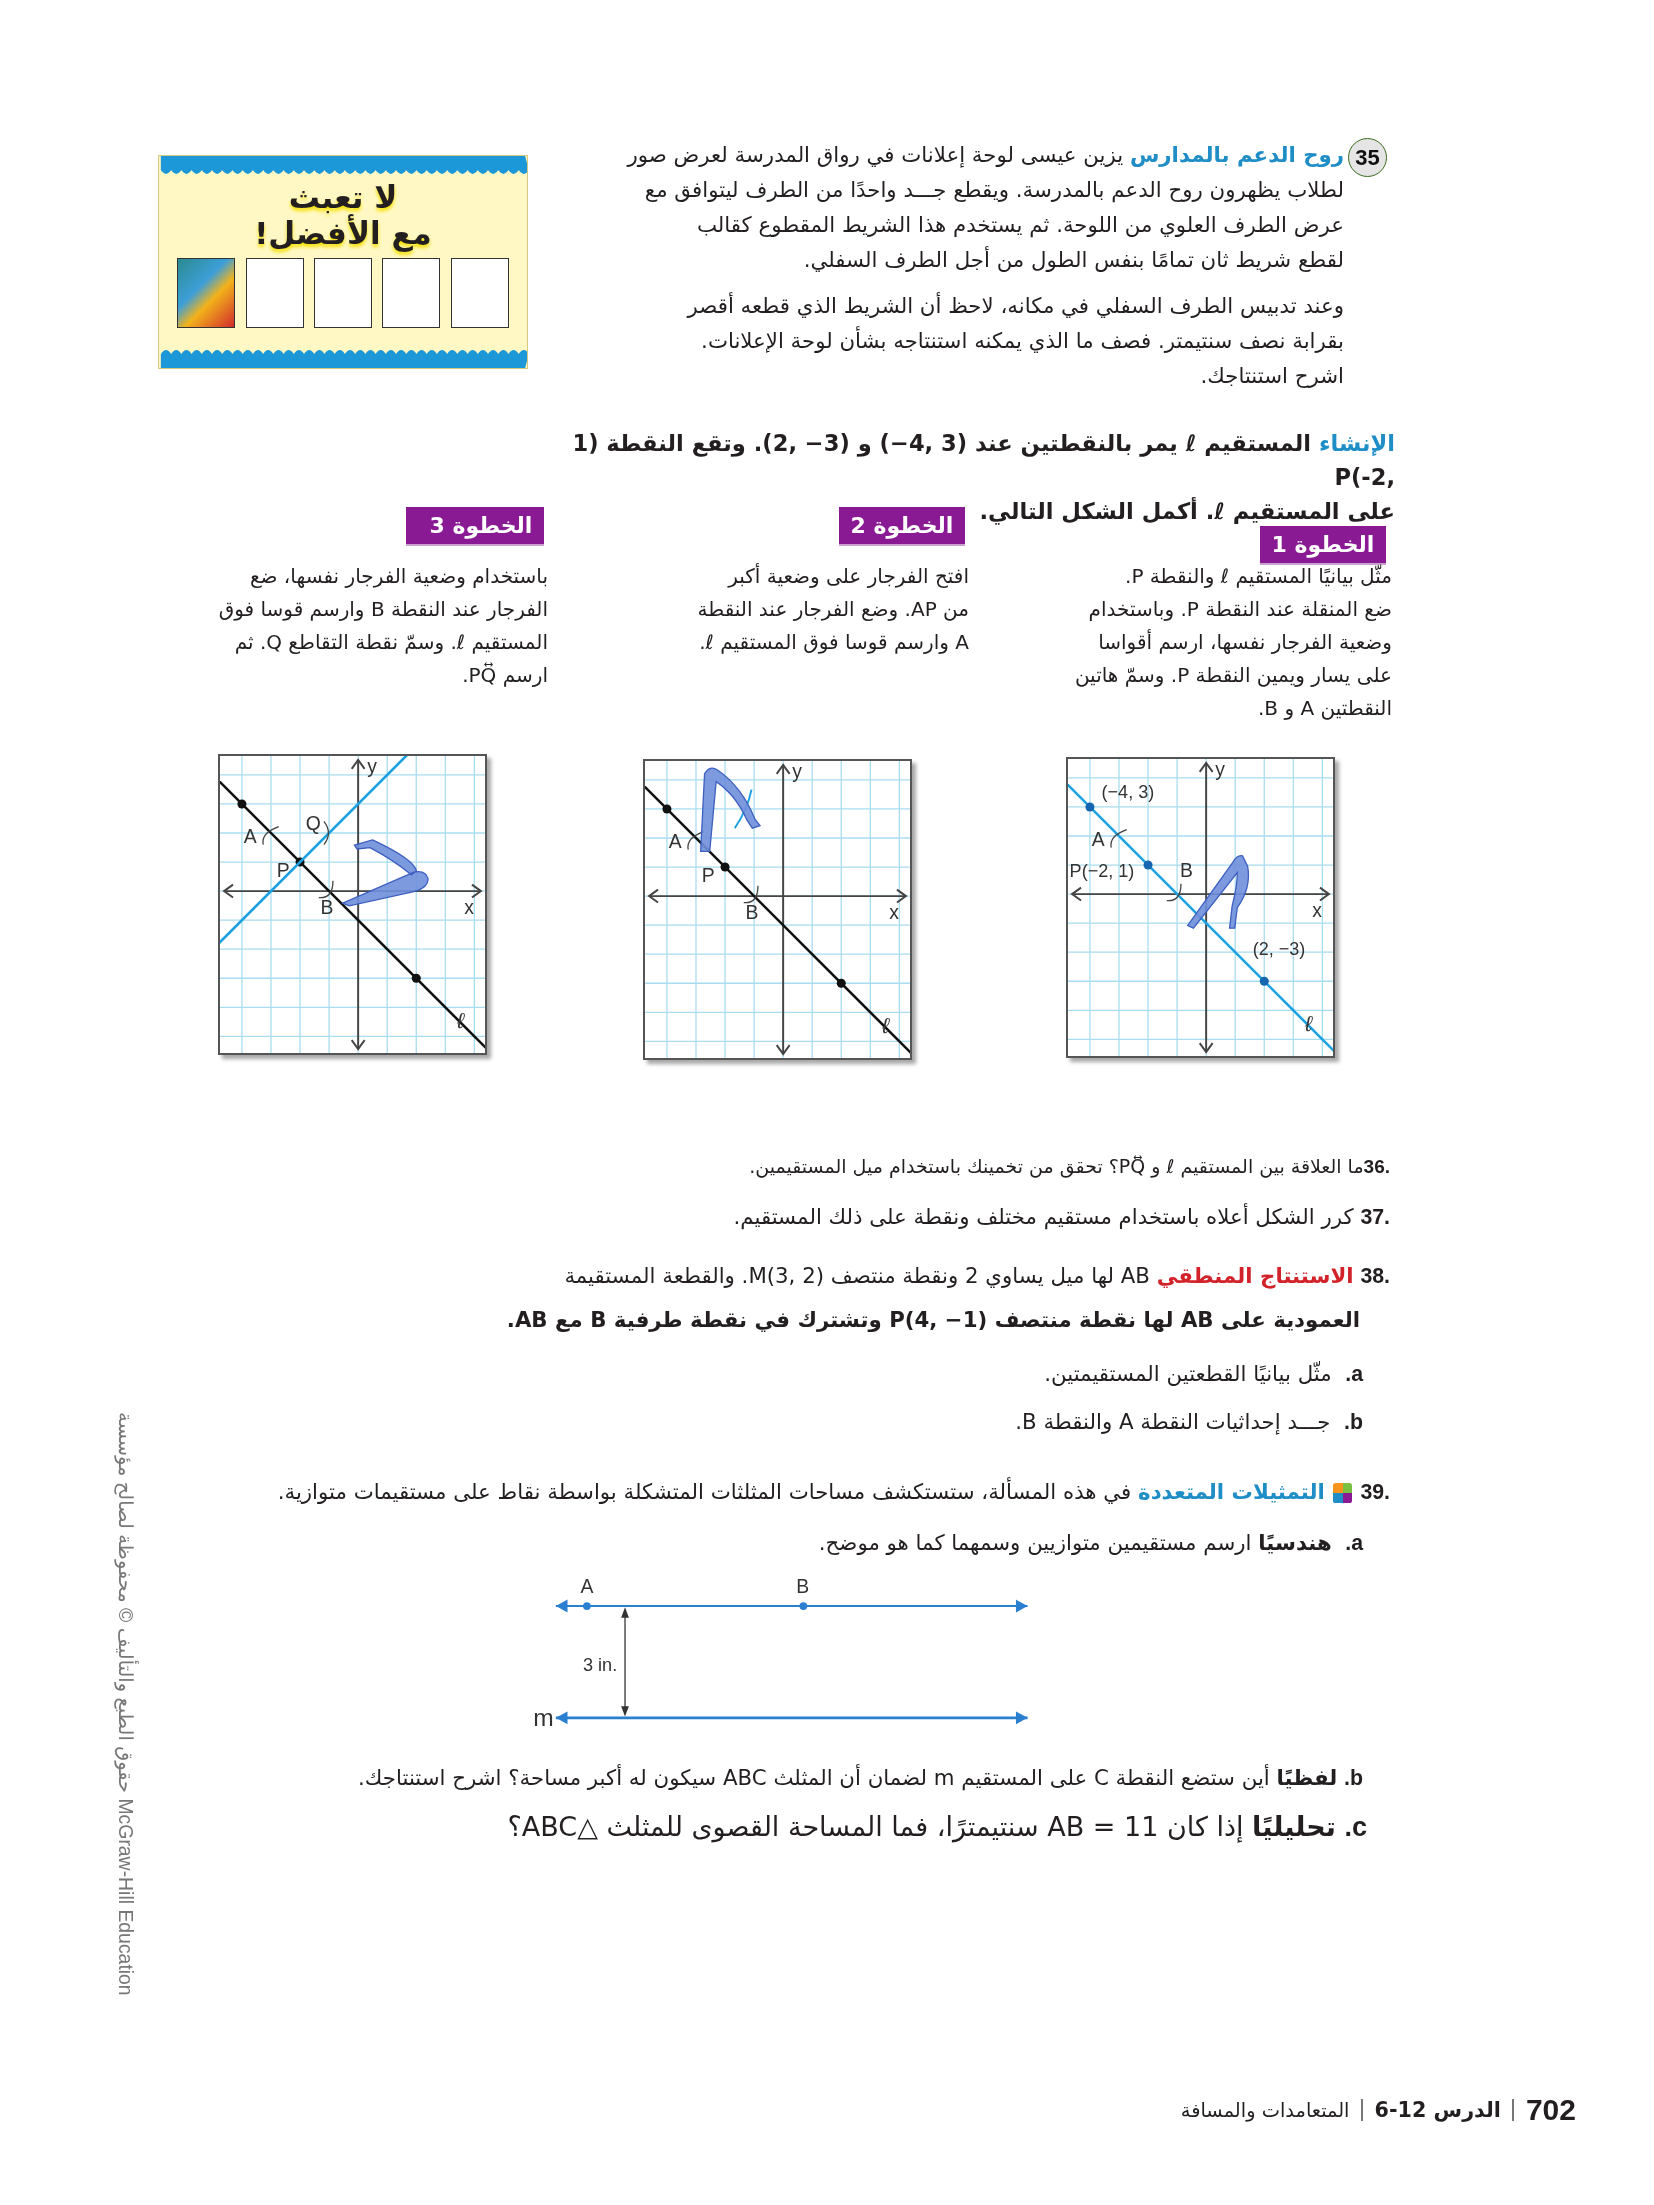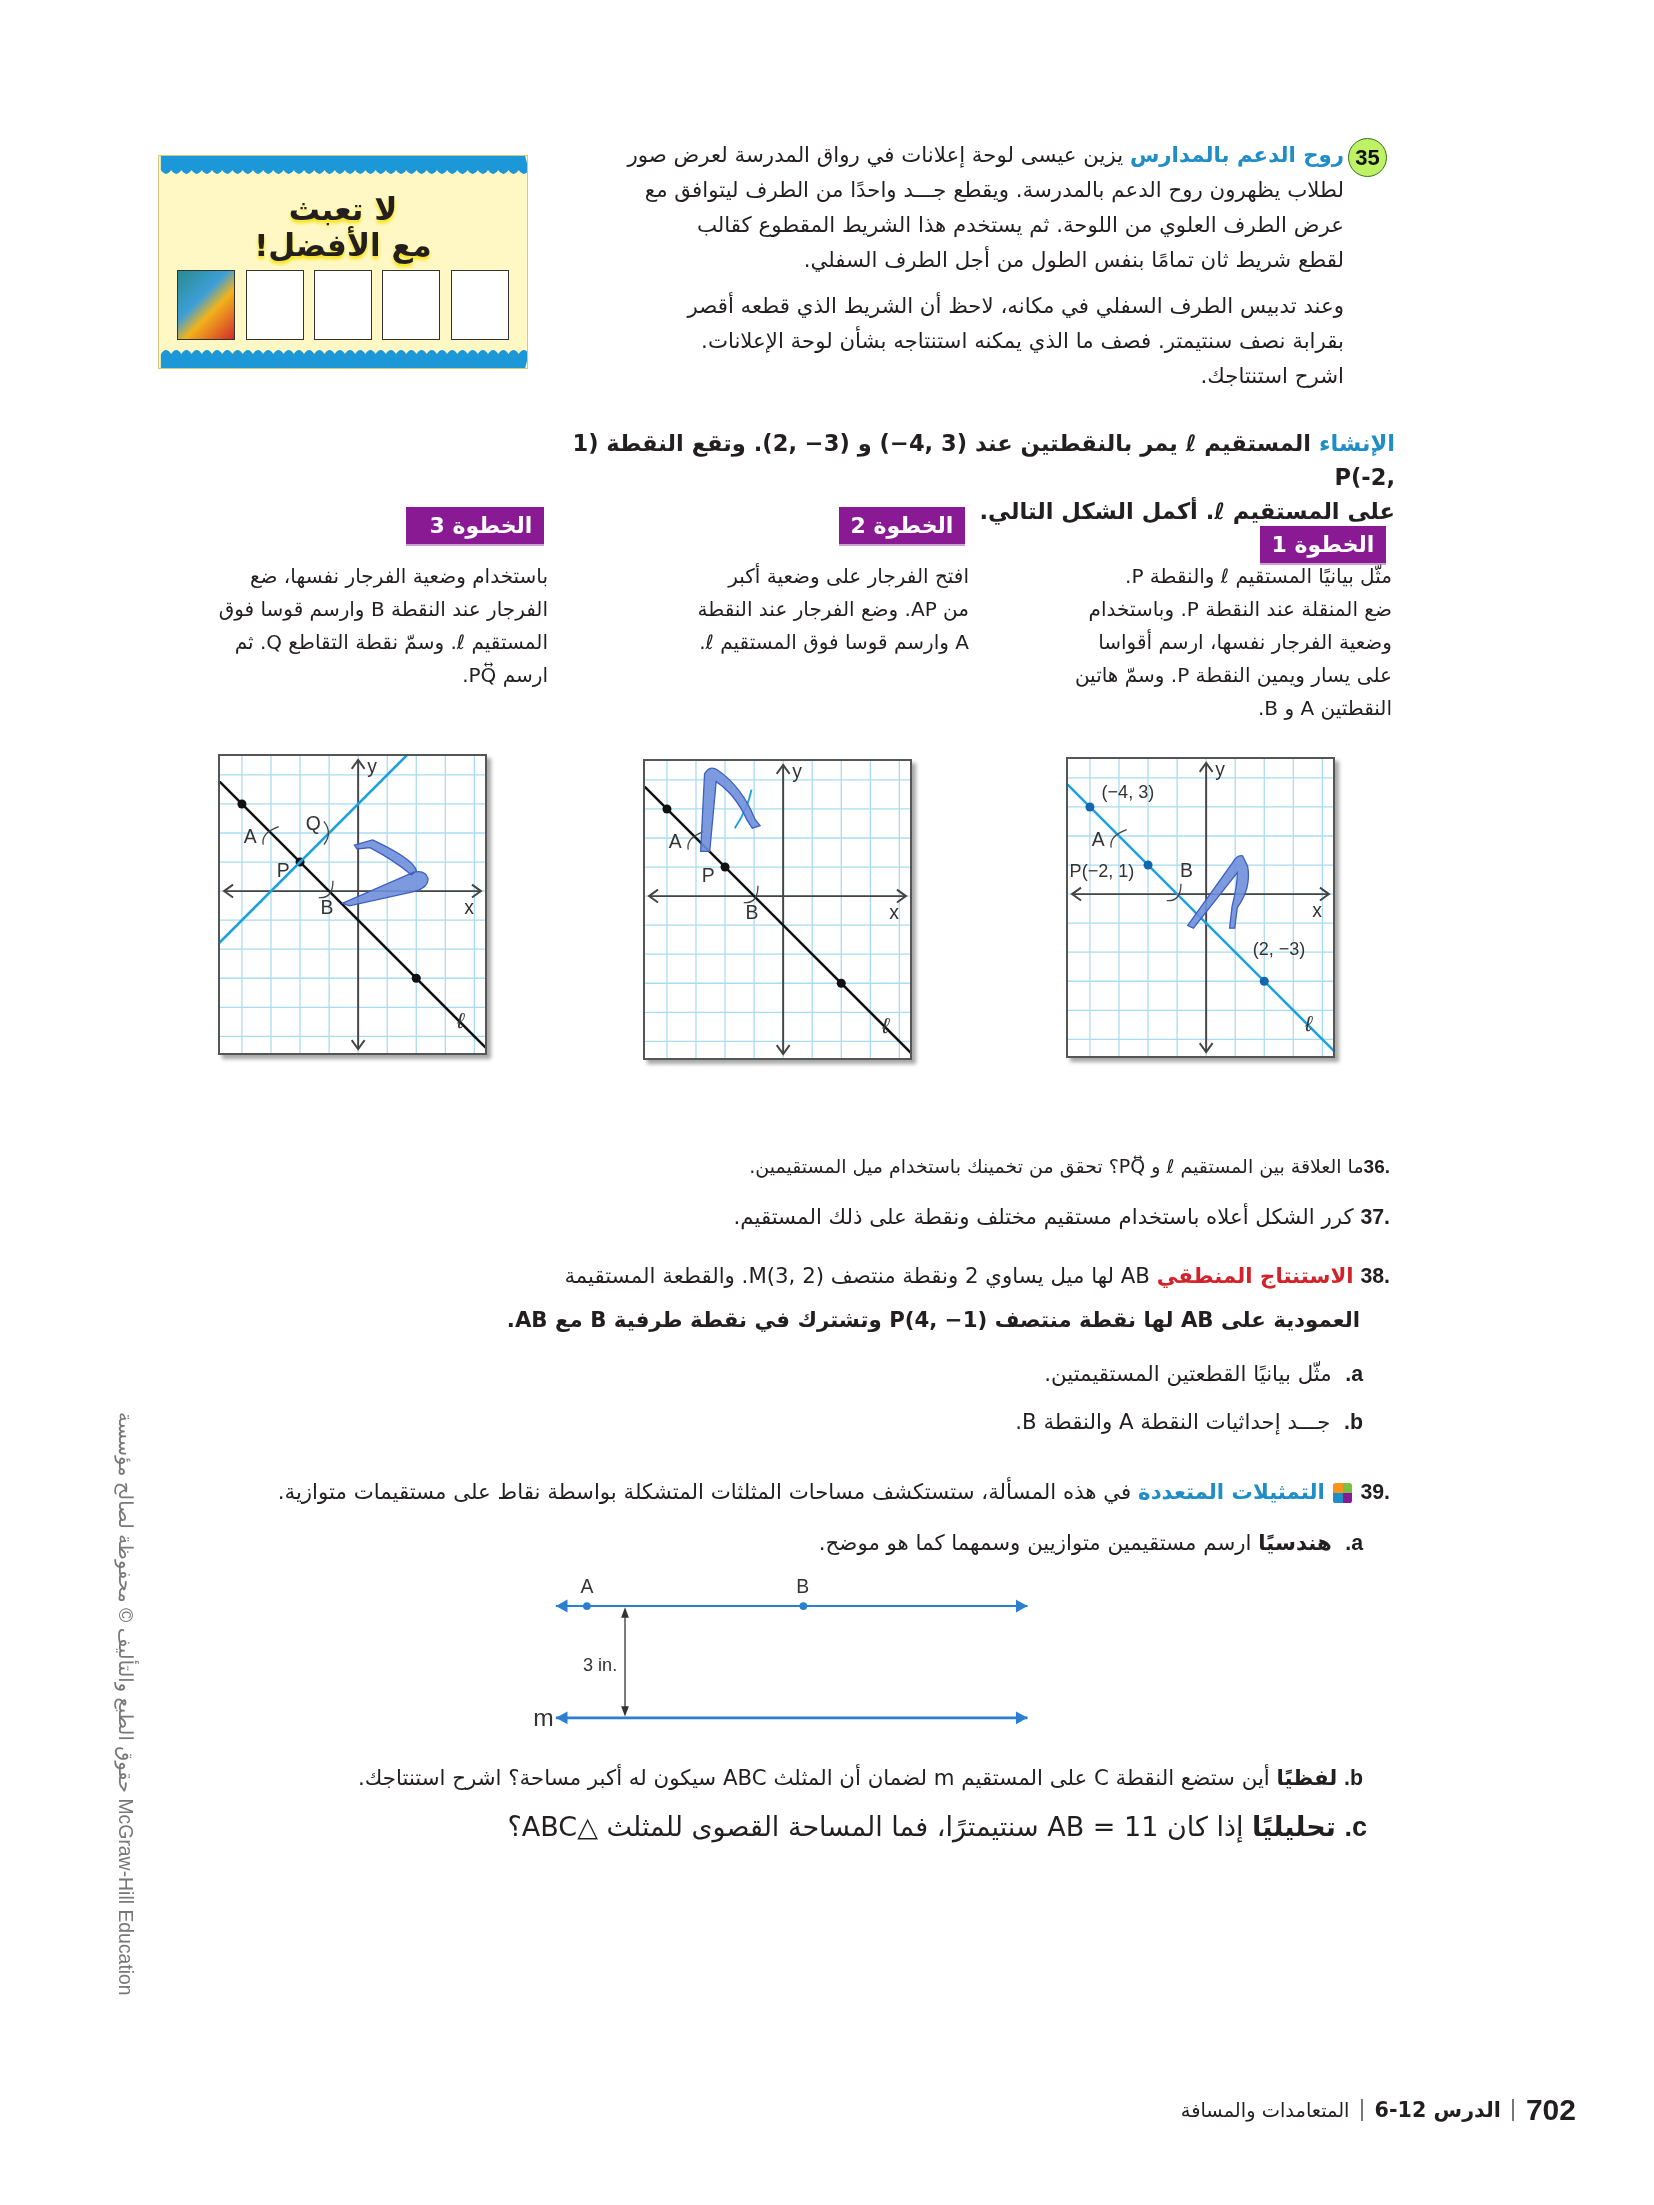--- a/index.html
+++ b/index.html
@@ -1,20 +1,20 @@
 <!DOCTYPE html>
 <html style="font-size:10.3px"><head>
 <meta charset="utf-8">
 <style>
   html,body{margin:0;padding:0;background:#fff;}
   body{width:1654px;height:2205px;position:relative;overflow:hidden;font-family:"DejaVu Sans",sans-serif;color:#231f20;}
   .abs{position:absolute;}
   .rtl{direction:rtl;text-align:right;}
   .txt{font-size:21.3px;line-height:35px;}
-  .num-badge{width:37px;height:37px;border-radius:50%;background:#bef264;border:1.9px solid #3a6e1f;color:#111;font-weight:bold;font-size:22px;display:flex;align-items:center;justify-content:center;font-family:"Liberation Sans",sans-serif;}
+  .num-badge{width:37px;height:37px;border-radius:50%;background:#e5e5e5;border:1.9px solid #3a6e1f;color:#111;font-weight:bold;font-size:22px;display:flex;align-items:center;justify-content:center;font-family:"Liberation Sans",sans-serif;}
   .blue-head{color:#1f8dc6;font-weight:bold;}
   .red-head{color:#d2232a;font-weight:bold;}
   .bold{font-weight:bold;}
   .step{background:#8a1a94;color:#fff;font-weight:bold;font-size:22px;height:37px;line-height:37px;padding:0 11.6px;border-bottom:2.6px solid #c9a3cd;}
   .poster{background:#fff8c4;border:1.3px solid #d6c780;overflow:hidden;}
   .slot{width:58px;height:70px;background:#fff;border:1.9px solid #333;box-sizing:border-box;}
   .graph{background:#fff;border:2.6px solid #555;box-shadow:3.9px 3.9px 3.9px rgba(0,0,0,0.35);}
   .qnum{font-weight:bold;font-family:"Liberation Sans",sans-serif;}
   .footer-num{font-size:30px;font-weight:bold;font-family:"Liberation Sans",sans-serif;color:#231f20;}
   .side{transform:rotate(90deg);transform-origin:left top;font-size:19.4px;color:#777;white-space:nowrap;font-family:"Liberation Sans",sans-serif;}
@@ -36,21 +36,21 @@
   <div>وعند تدبيس الطرف السفلي في مكانه، لاحظ أن الشريط الذي قطعه أقصر</div>
   <div>بقرابة نصف سنتيمتر. فصف ما الذي يمكنه استنتاجه بشأن لوحة الإعلانات.</div>
   <div>اشرح استنتاجك.</div>
 </div>
 
 <div class="abs poster" style="left:158px;top:155px;width:368px;height:212px;">
   <svg width="368" height="23" style="display:block" viewBox="0 0 570 36">
     <rect x="0" y="0" width="570" height="22" fill="#1c97d8"></rect>
     <path id="wtop" d="M0,22 Q8,34 16,22 Q24,34 32,22 Q40,34 48,22 Q56,34 64,22 Q72,34 80,22 Q88,34 96,22 Q104,34 112,22 Q120,34 128,22 Q136,34 144,22 Q152,34 160,22 Q168,34 176,22 Q184,34 192,22 Q200,34 208,22 Q216,34 224,22 Q232,34 240,22 Q248,34 256,22 Q264,34 272,22 Q280,34 288,22 Q296,34 304,22 Q312,34 320,22 Q328,34 336,22 Q344,34 352,22 Q360,34 368,22 Q376,34 384,22 Q392,34 400,22 Q408,34 416,22 Q424,34 432,22 Q440,34 448,22 Q456,34 464,22 Q472,34 480,22 Q488,34 496,22 Q504,34 512,22 Q520,34 528,22 Q536,34 544,22 Q552,34 560,22 Q568,34 576,22 L570,0 L0,0 Z" fill="#1c97d8"></path>
   </svg>
-  <div class="rtl" style="text-align:center;direction:rtl;font-weight:bold;font-size:31px;line-height:36px;margin-top:12px;text-shadow:0 2.6px 3.9px #f5e000;">
+  <div class="rtl" style="text-align:center;direction:rtl;font-weight:bold;font-size:31px;line-height:36px;margin-top:0px;text-shadow:0 2.6px 3.9px #f5e000;">
     <div>لا تعبث</div>
     <div>مع الأفضل!</div>
   </div>
   <div style="display:flex;gap:10.3px;justify-content:center;margin-top:6.5px;">
     <div class="slot" style="background:linear-gradient(135deg,#2a8a8f 0%,#3d9fd8 40%,#f2b31b 60%,#d22b2b 100%);"></div>
     <div class="slot"></div>
     <div class="slot"></div>
     <div class="slot"></div>
     <div class="slot"></div>
   </div>

